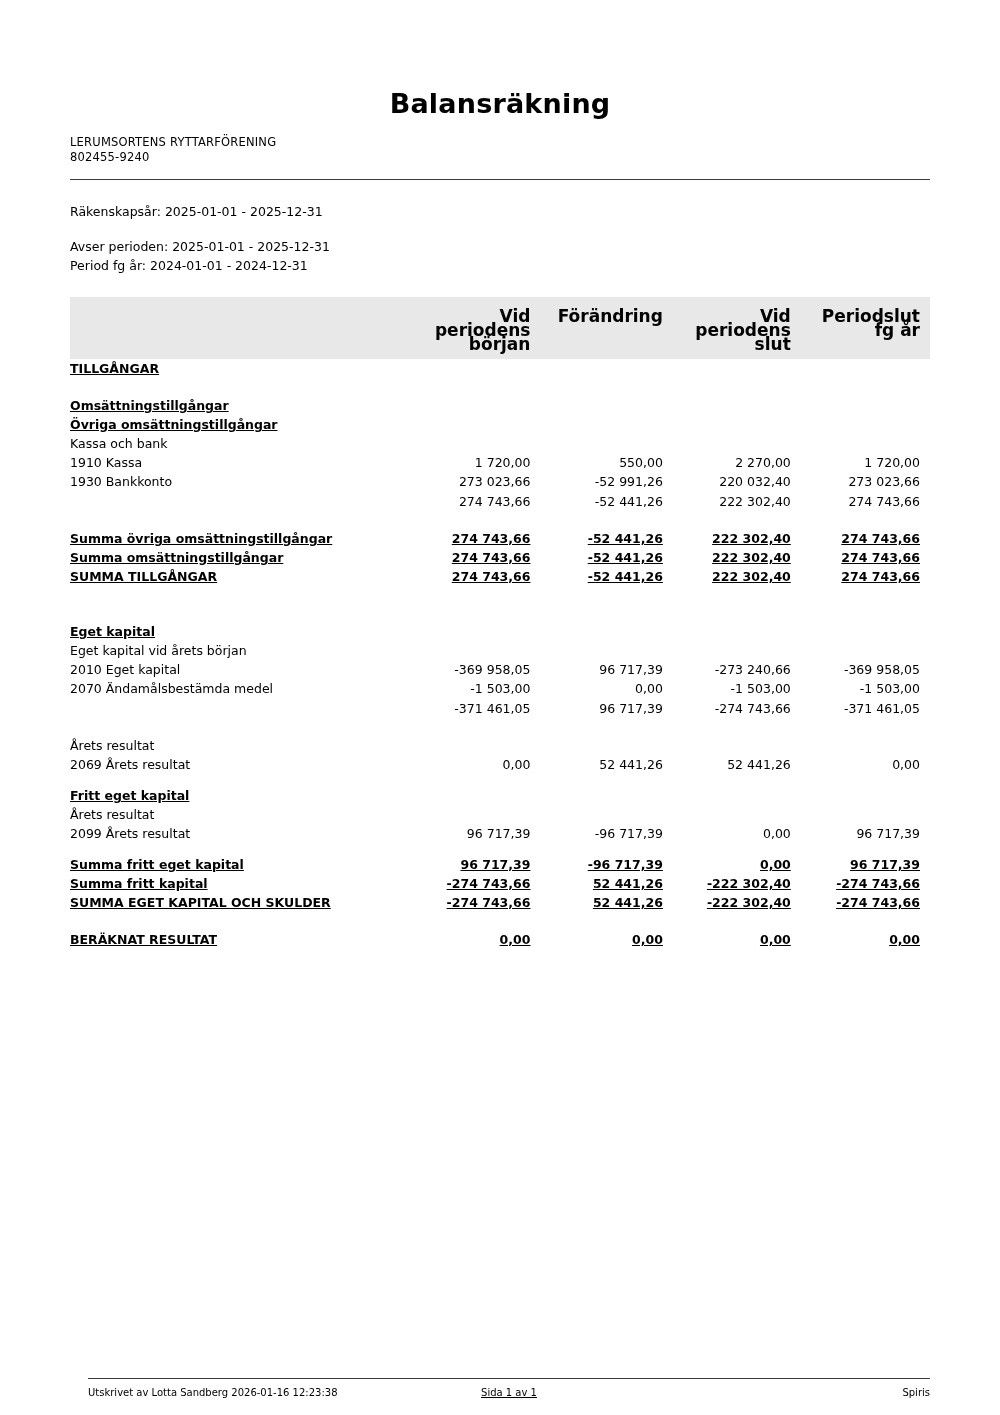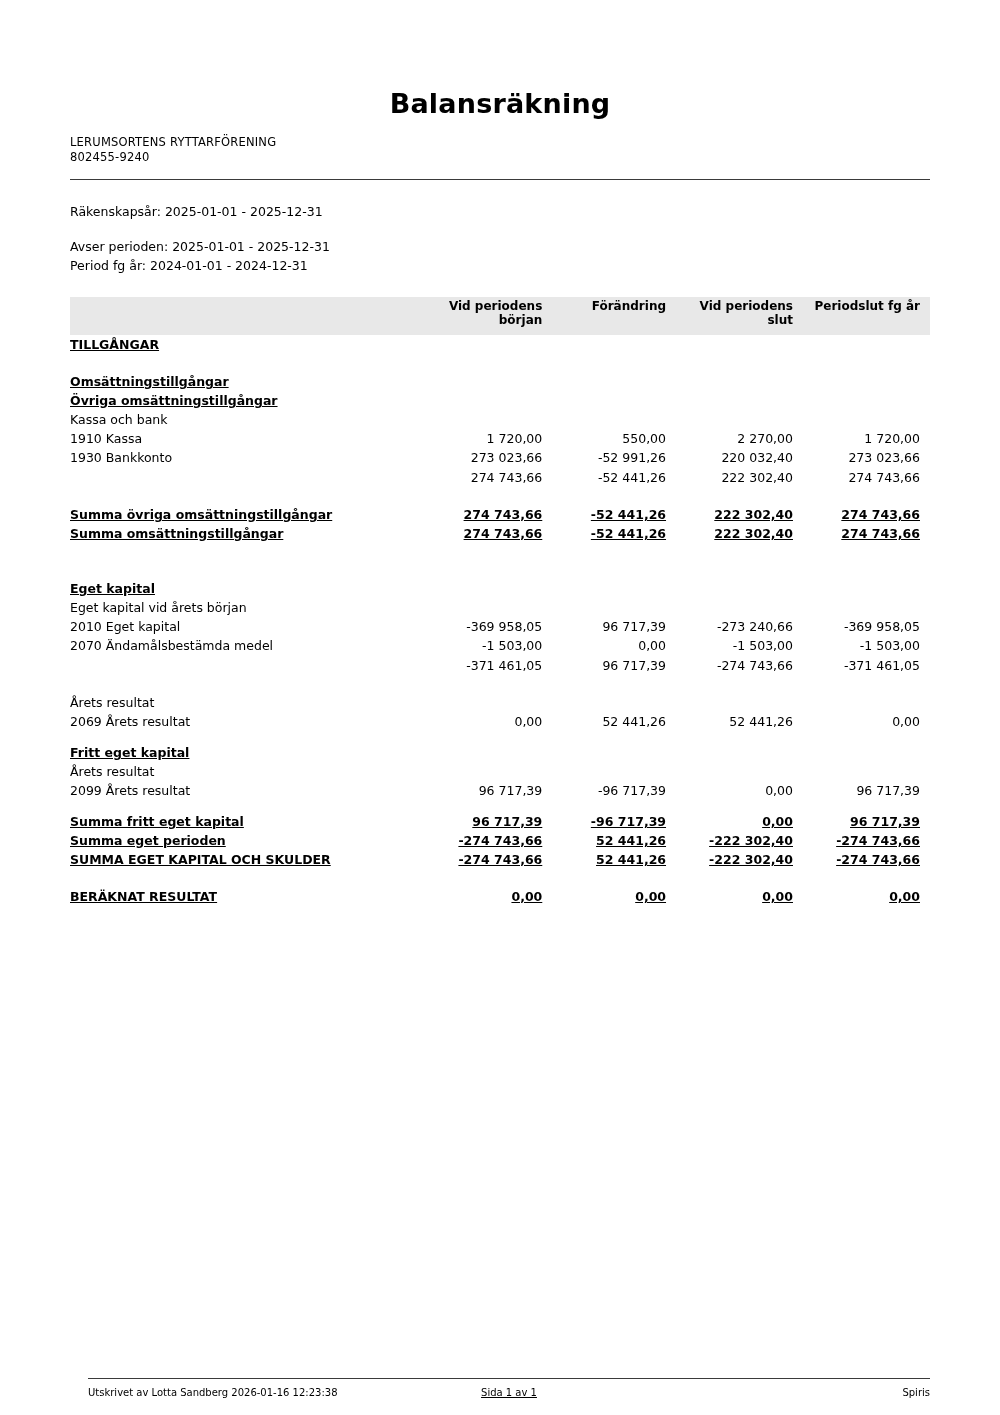--- a/index.html
+++ b/index.html
@@ -50,25 +50,25 @@
     height: 16px;
   }
   table.bal {
     width: 100%;
     border-collapse: collapse;
     margin-top: 22px;
     font-size: 12.5px;
   }
   table.bal th {
     background: #e8e8e8;
-    font-size: 12px;
+    font-size: 17px;
     font-weight: bold;
     text-align: right;
     vertical-align: top;
-    padding: 2px 10px 8px 4px;
+    padding: 12px 10px 8px 4px;
     line-height: 14px;
   }
   table.bal th.lbl {
     text-align: left;
     width: 390px;
     background: #e8e8e8;
   }
   table.bal td {
     padding: 2px 10px 2px 4px;
     text-align: right;
@@ -202,20 +202,27 @@
           <td class="num bold">222 302,40</td>
           <td class="num bold">274 743,66</td>
         </tr>
         <tr>
           <td class="lbl bold">Summa omsättningstillgångar</td>
           <td class="num bold">274 743,66</td>
           <td class="num bold">-52 441,26</td>
           <td class="num bold">222 302,40</td>
           <td class="num bold">274 743,66</td>
         </tr>
+        <tr>
+          <td class="lbl bold">SUMMA TILLGÅNGAR</td>
+          <td class="num bold">274 743,66</td>
+          <td class="num bold">-52 441,26</td>
+          <td class="num bold">222 302,40</td>
+          <td class="num bold">274 743,66</td>
+        </tr>
         <tr class="row-space">
           <td colspan="5"></td>
         </tr>
         <tr class="row-space">
           <td colspan="5"></td>
         </tr>
         <tr>
           <td class="lbl bold">Eget kapital</td>
           <td class="num"></td>
           <td class="num"></td>
@@ -295,21 +302,21 @@
           <td colspan="5"></td>
         </tr>
         <tr>
           <td class="lbl bold">Summa fritt eget kapital</td>
           <td class="num bold">96 717,39</td>
           <td class="num bold">-96 717,39</td>
           <td class="num bold">0,00</td>
           <td class="num bold">96 717,39</td>
         </tr>
         <tr>
-          <td class="lbl bold">Summa eget perioden</td>
+          <td class="lbl bold">Summa fritt kapital</td>
           <td class="num bold">-274 743,66</td>
           <td class="num bold">52 441,26</td>
           <td class="num bold">-222 302,40</td>
           <td class="num bold">-274 743,66</td>
         </tr>
         <tr>
           <td class="lbl bold">SUMMA EGET KAPITAL OCH SKULDER</td>
           <td class="num bold">-274 743,66</td>
           <td class="num bold">52 441,26</td>
           <td class="num bold">-222 302,40</td>

